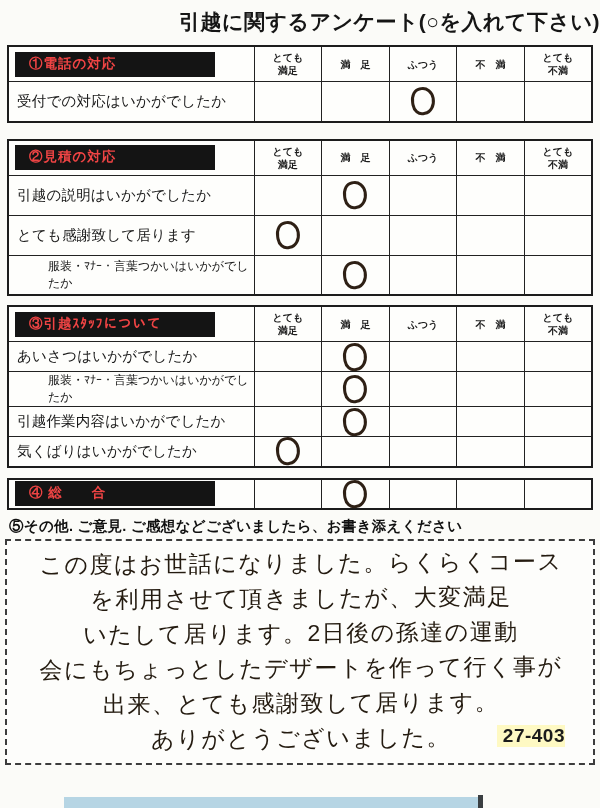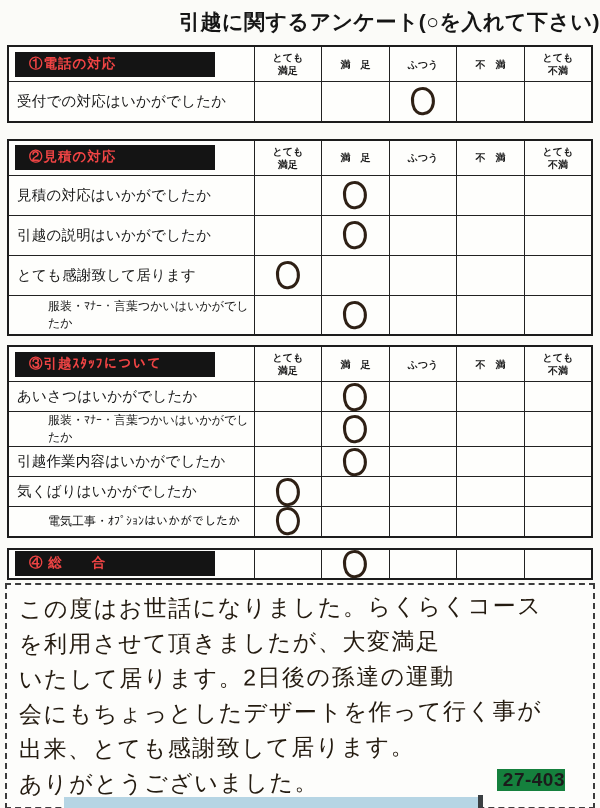--- a/index.html
+++ b/index.html
@@ -61,37 +61,38 @@
   }
   .gap1 { height: 16px; } .gap2 { height: 9px; } .gap3 { height: 10px; } .gap4 { height: 3px; }
   .sec5-label { font-weight: bold; font-size: 14.5px; margin: 4px 0 3px 9px; letter-spacing: 0.3px; color: #101010; }
   .comment-box {
     position: relative;
     margin: 0 5px;
     height: 226px;
     border: 2px dashed #3c3c3c;
     padding: 5px 10px 0 12px;
     background: #fdfdfb;
+    text-align: center;
   }
   .hw-line {
     font-size: 23px;
     line-height: 35px;
     letter-spacing: 1.5px;
     color: #241b10;
     white-space: nowrap;
     transform: rotate(-0.4deg);
   }
   .form-code {
     position: absolute;
     right: 28px; bottom: 16px;
     font-size: 19px;
     font-weight: bold;
     letter-spacing: 0.5px;
     color: #1b1b1b;
-    background: #15803d;
+    background: #fef9c3;
     padding-left: 6px;
   }
   .scan-strip {
     position: absolute;
     left: 64px; bottom: 0;
     width: 414px; height: 11px;
   }
   .scan-strip .blue { position: absolute; inset: 0; }
   .scan-strip .edge { position: absolute; right: -5px; top: -2px; width: 5px; height: 13px; background: #3a3f42; }
 </style>
@@ -175,30 +176,20 @@
           </td>
       <td class="rhead">
             <span class="rh-bot">不　満</span>
           </td>
       <td class="rhead">
             <span class="rh-top">とても</span>
             <span class="rh-bot">不満</span>
           </td>
     </tr>
     <tr>
-      <td class="qcell">見積の対応はいかがでしたか</td>
-      <td class="rate-cell"></td>
-          <td class="rate-cell">
-            <span class="circle" title="満足"></span>
-          </td>
-          <td class="rate-cell"></td>
-          <td class="rate-cell"></td>
-          <td class="rate-cell"></td>
-    </tr>
-    <tr>
       <td class="qcell">引越の説明はいかがでしたか</td>
       <td class="rate-cell"></td>
           <td class="rate-cell">
             <span class="circle" title="満足"></span>
           </td>
           <td class="rate-cell"></td>
           <td class="rate-cell"></td>
           <td class="rate-cell"></td>
     </tr>
     <tr>
@@ -291,30 +282,20 @@
     <tr class="datarow-short">
       <td class="qcell">気くばりはいかがでしたか</td>
       <td class="rate-cell">
             <span class="circle" title="とても満足"></span>
           </td>
           <td class="rate-cell"></td>
           <td class="rate-cell"></td>
           <td class="rate-cell"></td>
           <td class="rate-cell"></td>
     </tr>
-    <tr class="datarow-short">
-      <td class="qcell small">電気工事・ｵﾌﾟｼｮﾝはいかがでしたか</td>
-      <td class="rate-cell">
-            <span class="circle" title="とても満足"></span>
-          </td>
-          <td class="rate-cell"></td>
-          <td class="rate-cell"></td>
-          <td class="rate-cell"></td>
-          <td class="rate-cell"></td>
-    </tr>
   </tbody>
     </table>
 
   <div class="gap3"></div>
 
   <table class="rt">
     <colgroup>
         <col class="qcol">
         <col class="rcol">
         <col class="rcol">
@@ -333,20 +314,21 @@
           </td>
           <td class="rate-cell"></td>
           <td class="rate-cell"></td>
           <td class="rate-cell"></td>
     </tr>
   </tbody>
     </table>
 
   <div class="gap4"></div>
 
+  <div class="sec5-label">⑤その他. ご意見. ご感想などございましたら、お書き添えください</div>
 
   <div class="comment-box">
     <div class="hw-line" style="color: rgb(36, 27, 16);">この度はお世話になりました。らくらくコース</div>
     <div class="hw-line" style="color: rgb(36, 27, 16);">を利用させて頂きましたが、大変満足</div>
     <div class="hw-line" style="color: rgb(36, 27, 16);">いたして居ります。2日後の孫達の運動</div>
     <div class="hw-line" style="color: rgb(36, 27, 16);">会にもちょっとしたデザートを作って行く事が</div>
     <div class="hw-line" style="color: rgb(36, 27, 16);">出来、とても感謝致して居ります。</div>
     <div class="hw-line" style="color: rgb(36, 27, 16);">ありがとうございました。</div>
     <div class="form-code">27-403</div>
   </div>

